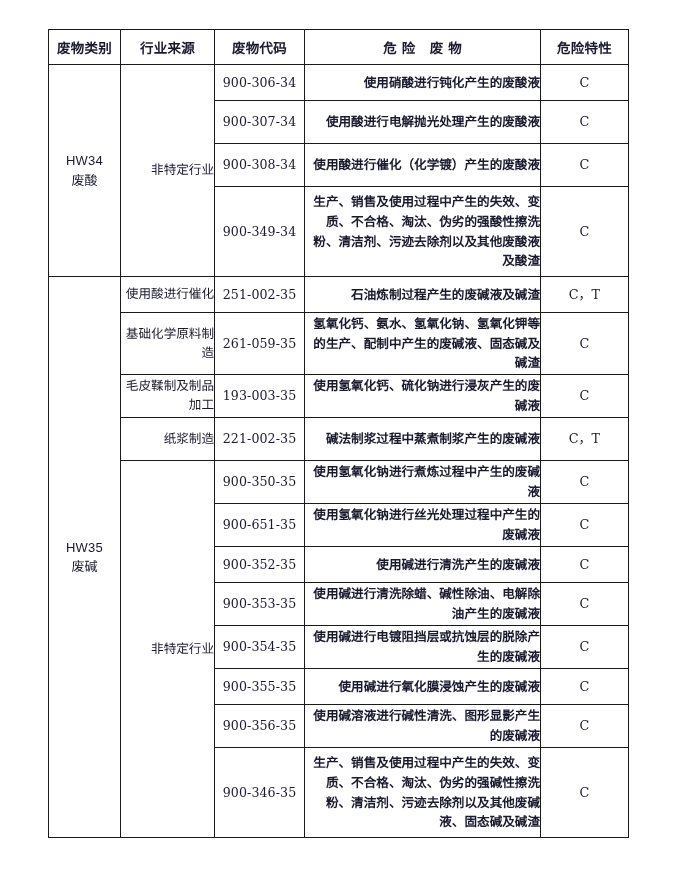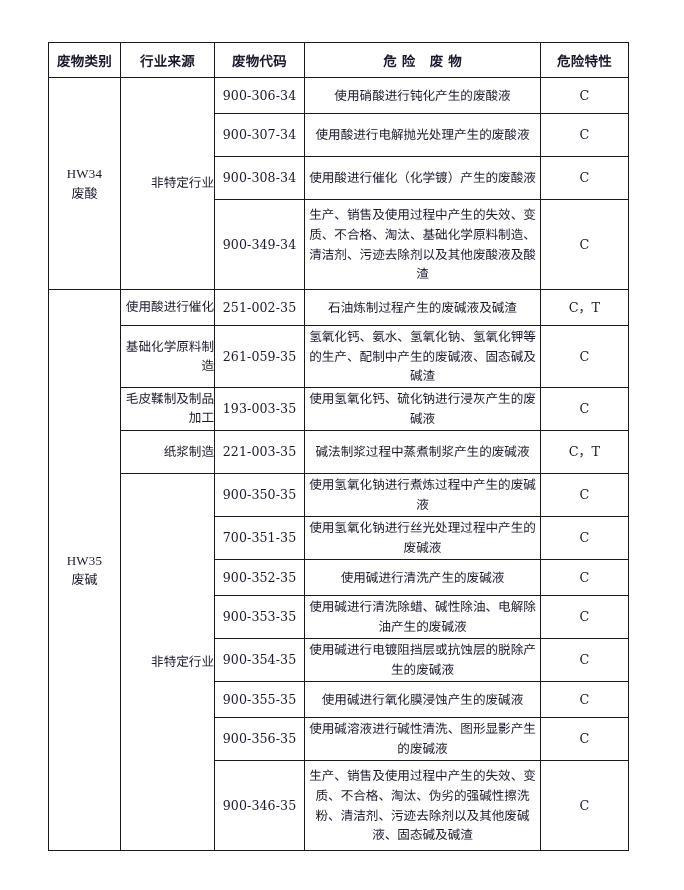--- a/index.html
+++ b/index.html
@@ -18,21 +18,21 @@
   #page {
     position: relative;
     width: 684px;
     height: 890px;
     background: #ffffff;
     box-sizing: border-box;
   }
   #waste-table {
     position: absolute;
     left: 48px;
-    top: 42px;
+    top: 29px;
     width: 580px;
     border-collapse: collapse;
     table-layout: fixed;
   }
   #waste-table col.c-category { width: 72px; }
   #waste-table col.c-industry { width: 94px; }
   #waste-table col.c-code     { width: 90px; }
   #waste-table col.c-waste    { width: 236px; }
   #waste-table col.c-hazard   { width: 88px; }
 
@@ -59,39 +59,40 @@
     line-height: 1.52;
     margin-top: 35px;
   }
   td.cell-category {
     text-align: center;
     font-size: 13px;
     line-height: 1.5;
     padding: 2px 2px;
   }
   td.cell-category .cat-code {
-    font-family: Liberation Serif, serif;
+    font-family: Liberation Sans, sans-serif;
     letter-spacing: 0.2px;
   }
   td.cell-industry {
     text-align: right;
     font-size: 12.6px;
     line-height: 1.5;
     padding: 3px 6px;
   }
   td.cell-code {
     text-align: center;
     font-size: 12.6px;
     letter-spacing: 0.1px;
     white-space: nowrap;
   }
   td.cell-waste {
-    text-align: center;
+    text-align: right;
     padding: 5px 8px 5px 8px;
     line-height: 1.55;
+    font-weight: bold;
   }
   td.cell-hazard {
     text-align: center;
     font-size: 12.8px;
     letter-spacing: 0.2px;
     white-space: nowrap;
   }
   .r-h34 { height: 36px; }
   .r-h96 { height: 90px; }
   .r-h44 { height: 43px; }
@@ -131,21 +132,21 @@
           <td class="cell-waste">使用酸进行电解抛光处理产生的废酸液</td>
           <td class="cell-hazard">C</td>
         </tr>
         <tr class="r-h44">
           <td class="cell-code">900-308-34</td>
           <td class="cell-waste">使用酸进行催化（化学镀）产生的废酸液</td>
           <td class="cell-hazard">C</td>
         </tr>
         <tr class="r-h96">
           <td class="cell-code">900-349-34</td>
-          <td class="cell-waste">生产、销售及使用过程中产生的失效、变质、不合格、淘汰、基础化学原料制造、清洁剂、污迹去除剂以及其他废酸液及酸渣</td>
+          <td class="cell-waste">生产、销售及使用过程中产生的失效、变质、不合格、淘汰、伪劣的强酸性擦洗粉、清洁剂、污迹去除剂以及其他废酸液及酸渣</td>
           <td class="cell-hazard">C</td>
         </tr>
         <tr class="r-h34">
           <td class="cell-category" rowspan="12"><span class="cat-code">HW35</span><br><span class="cat-name">废碱</span></td>
           <td class="cell-industry" rowspan="1">使用酸进行催化</td>
           <td class="cell-code">251-002-35</td>
           <td class="cell-waste">石油炼制过程产生的废碱液及碱渣</td>
           <td class="cell-hazard">C，T</td>
         </tr>
         <tr class="r-h64">
@@ -155,32 +156,32 @@
           <td class="cell-hazard">C</td>
         </tr>
         <tr class="r-h44">
           <td class="cell-industry" rowspan="1">毛皮鞣制及制品加工</td>
           <td class="cell-code">193-003-35</td>
           <td class="cell-waste">使用氢氧化钙、硫化钠进行浸灰产生的废碱液</td>
           <td class="cell-hazard">C</td>
         </tr>
         <tr class="r-h44">
           <td class="cell-industry" rowspan="1">纸浆制造</td>
-          <td class="cell-code">221-003-35</td>
+          <td class="cell-code">221-002-35</td>
           <td class="cell-waste">碱法制浆过程中蒸煮制浆产生的废碱液</td>
           <td class="cell-hazard">C，T</td>
         </tr>
         <tr class="r-h44">
           <td class="cell-industry" rowspan="8">非特定行业</td>
           <td class="cell-code">900-350-35</td>
           <td class="cell-waste">使用氢氧化钠进行煮炼过程中产生的废碱液</td>
           <td class="cell-hazard">C</td>
         </tr>
         <tr class="r-h44">
-          <td class="cell-code">700-351-35</td>
+          <td class="cell-code">900-651-35</td>
           <td class="cell-waste">使用氢氧化钠进行丝光处理过程中产生的废碱液</td>
           <td class="cell-hazard">C</td>
         </tr>
         <tr class="r-h34">
           <td class="cell-code">900-352-35</td>
           <td class="cell-waste">使用碱进行清洗产生的废碱液</td>
           <td class="cell-hazard">C</td>
         </tr>
         <tr class="r-h44">
           <td class="cell-code">900-353-35</td>

